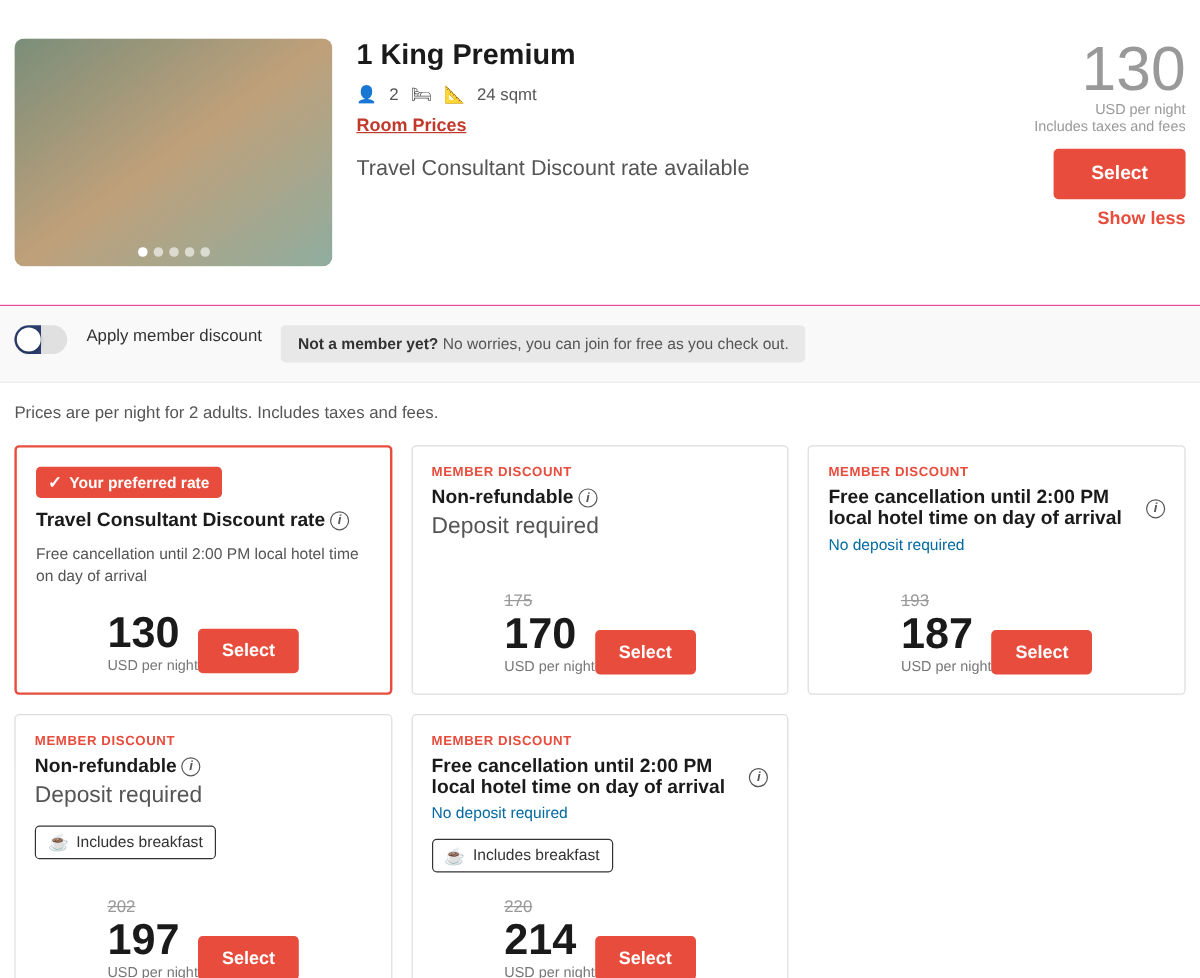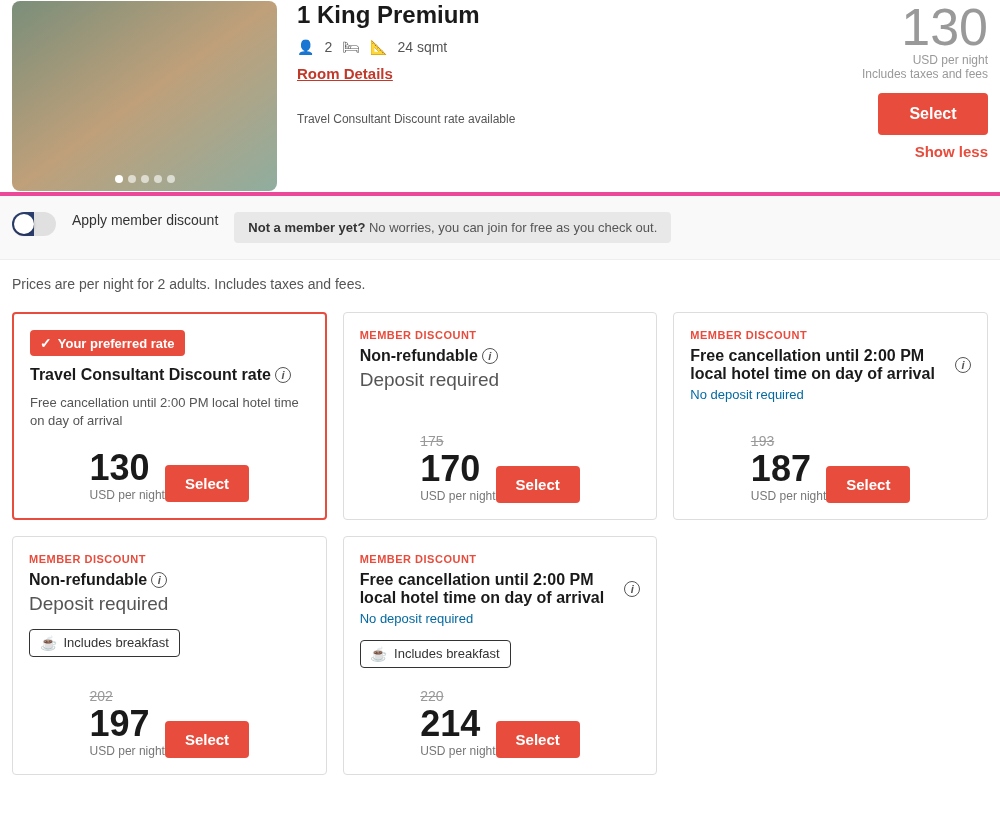--- a/index.html
+++ b/index.html
@@ -1,29 +1,29 @@
 <!DOCTYPE html>
 <html><head>
   <meta charset="utf-8">
   <style>
     * { box-sizing: border-box; margin: 0; padding: 0; }
     body { font-family: Arial, sans-serif; background: #fff; color: #333; font-size: 14px; width: 1000px; }
 
-    .hotel-header { display: flex; padding: 1px 12px; border-bottom: 4px solid #ec4899; position: relative; }
+    .hotel-header { display: flex; padding: 32px 12px; border-bottom: 1px solid #ec4899; position: relative; }
     .room-image { width: 265px; height: 190px; background: linear-gradient(135deg, #8a9e8a 0%, #c9a87e 40%, #a0b0a0 60%, #6d8c8c 100%); border-radius: 8px; overflow: hidden; flex-shrink: 0; position: relative; display: flex; align-items: center; justify-content: center; }
     .room-image-inner { width: 100%; height: 100%; background: linear-gradient(to bottom right, #7a8e7a, #bfa07a, #8fad9f); }
     .image-dots { position: absolute; bottom: 8px; left: 50%; transform: translateX(-50%); display: flex; gap: 5px; }
     .dot { width: 8px; height: 8px; border-radius: 50%; background: rgba(255,255,255,0.6); }
     .dot.active { background: #fff; }
 
     .room-info { padding: 0 20px; flex: 1; }
     .room-title { font-size: 24px; font-weight: 700; color: #1a1a1a; margin-bottom: 10px; }
     .room-meta { display: flex; align-items: center; gap: 10px; margin-bottom: 10px; font-size: 14px; color: #555; }
     .room-details-link { color: #c0392b; font-weight: bold; text-decoration: underline; font-size: 15px; display: inline-block; margin-bottom: 12px; cursor: pointer; }
-    .consultant-discount { font-size: 12px; color: #555; margin-top: 18px; }
+    .consultant-discount { font-size: 18px; color: #555; margin-top: 5px; }
 
     .price-section { text-align: right; min-width: 160px; display: flex; flex-direction: column; align-items: flex-end; justify-content: flex-start; padding-top: 0; }
     .price-main { font-size: 52px; font-weight: 300; color: #999; line-height: 1; }
     .price-sub { font-size: 12px; color: #999; text-align: right; }
     .select-btn { background: #e74c3c; color: #fff; border: none; padding: 12px 24px; font-size: 16px; font-weight: bold; border-radius: 4px; cursor: pointer; margin-top: 12px; width: 110px; }
     .show-less-link { color: #e74c3c; font-weight: bold; font-size: 15px; cursor: pointer; text-decoration: none; margin-top: 8px; display: inline-block; }
 
     .member-bar { display: flex; gap: 16px; padding: 16px 12px; background: #f9f9f9; border-bottom: 1px solid #eee; }
     .toggle { position: relative; width: 44px; height: 24px; cursor: pointer; }
     .toggle-track { width: 44px; height: 24px; border-radius: 12px; background: linear-gradient(to right, #2c3e6e 50%, #e0e0e0 50%); position: relative; }
@@ -76,21 +76,21 @@
 
   <div class="room-info">
     <div class="room-title">1 King Premium</div>
     <div class="room-meta">
       <span>👤</span>
       <span>2</span>
       <span>🛏</span>
       <span>📐</span>
       <span>24 sqmt</span>
     </div>
-    <a class="room-details-link">Room Details</a>
+    <a class="room-details-link">Room Prices</a>
     <div class="consultant-discount">Travel Consultant Discount rate available</div>
   </div>
 
   <div class="price-section">
     <div class="price-main">130</div>
     <div class="price-sub">USD per night</div>
     <div class="price-sub">Includes taxes and fees</div>
     <button class="select-btn">Select</button>
     <a class="show-less-link">Show less</a>
   </div>

